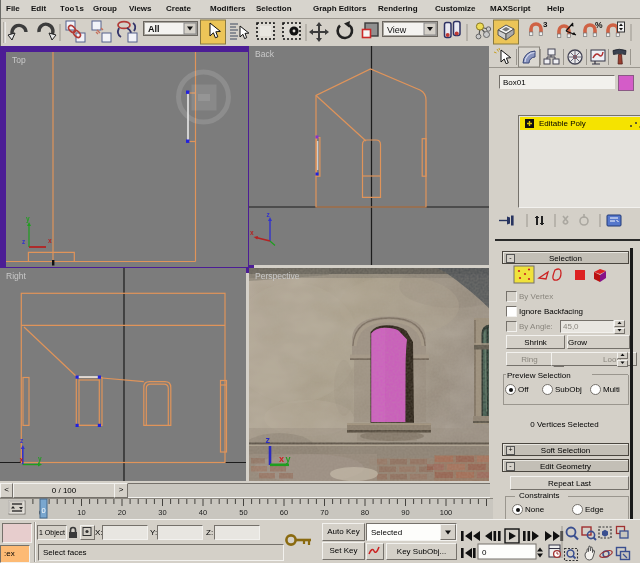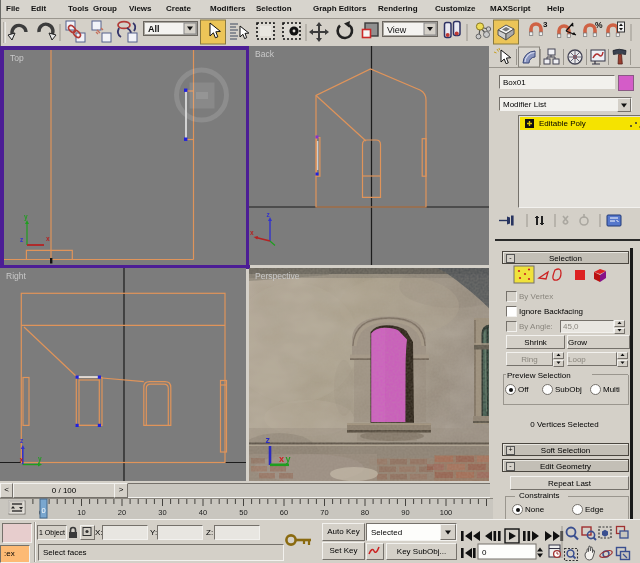--- a/index.html
+++ b/index.html
@@ -8,21 +8,21 @@
 .vp{background:#7c7c7c;}
 .vplabel{position:absolute;left:6px;top:3px;color:#c9c9c9;font-size:8.5px;}
 .mi{position:absolute;top:4px;font-size:8px;font-weight:bold;color:#111;}
 </style></head><body>
 <div id="app">
   <div class="abs" style="left:0;top:0;width:1px;height:46px;background:#6a6a66;z-index:50;"></div>
 
   <div class="abs" style="left:0;top:0;width:640px;height:18px;background:#d7d4cd;border-bottom:1px solid #9a968e;">
     <span class="mi" style="left:6px;">File</span>
     <span class="mi" style="left:31px;">Edit</span>
-    <span class="mi" style="left:68px;">Tools</span>
+    <span class="mi" style="left:60px;font-family:Liberation Mono, monospace;">Tools</span>
     <span class="mi" style="left:93px;">Group</span>
     <span class="mi" style="left:129px;">Views</span>
     <span class="mi" style="left:166px;">Create</span>
     <span class="mi" style="left:210px;">Modifiers</span>
     <span class="mi" style="left:256px;">Selection</span>
     <span class="mi" style="left:313px;">Graph Editors</span>
     <span class="mi" style="left:378px;">Rendering</span>
     <span class="mi" style="left:435px;">Customize</span>
     <span class="mi" style="left:490px;">MAXScript</span>
     <span class="mi" style="left:547px;">Help</span>
@@ -142,21 +142,21 @@
           <path d="M608,15 v-4 a5,5 0 0 1 10,0 v4" fill="none" stroke="#cf6244" stroke-width="3.6"></path>
           <rect x="606.4" y="14" width="3.4" height="3.4" fill="#eee" stroke="#777" stroke-width="0.7"></rect>
           <rect x="616.2" y="14" width="3.4" height="3.4" fill="#eee" stroke="#777" stroke-width="0.7"></rect>
           <rect x="617.5" y="3" width="7" height="10" fill="#f2f2f2" stroke="#333"></rect>
           <path d="M619,7 h4 l-2,-2.6 z M619,9 h4 l-2,2.6 z" fill="#111"></path>
         </g>
       <line x1="631" y1="5" x2="631" y2="22" stroke="#9a968e"></line>
     </svg>
   </div>
 
-  <div id="vpTop" class="abs vp" style="left:0;top:46px;width:242px;height:215px;border:4px solid #4c1d95;">
+  <div id="vpTop" class="abs vp" style="left:0;top:46px;width:242px;height:215px;border:6px solid #4c1d95;">
     <div class="vplabel">Top</div>
     <svg class="abs" style="left:0;top:0;" width="242" height="215" viewBox="0 0 242 215">
       <g stroke="#e0945a" stroke-width="1.2" fill="none">
         <line x1="47" y1="0" x2="47" y2="209.5"></line>
         <line x1="189.5" y1="0" x2="189.5" y2="209.5"></line>
         <line x1="0" y1="209.5" x2="189.5" y2="209.5"></line>
         <path d="M22.4,209.5 V200.4 H68.3 V209.5"></path>
         <line x1="182" y1="41" x2="189.5" y2="41"></line>
         <line x1="182" y1="89.5" x2="189.5" y2="89.5"></line>
       </g>
@@ -401,26 +401,20 @@
       <path d="M106,15 v3 M103,18 h8" stroke="#334" stroke-width="1.2"></path>
       <path d="M124,4.5 q6,-2.5 13,0 l-0.5,4 q-6,-2 -12,0 z" fill="#3a4150" stroke="#1c2028" stroke-width="0.8"></path>
       <path d="M129.5,8.5 h3 l0.8,9.5 h-4.2 z" fill="#9a4030" stroke="#55201a" stroke-width="0.8"></path>
     </svg>
 
     <div class="abs sunken" style="left:10px;top:29px;width:114px;height:12px;background:#f2f1ed;">
         <span style="position:absolute;left:3px;top:1.5px;">Box01</span>
       </div>
     <div class="abs" style="left:129px;top:29px;width:14px;height:14px;background:#d45cc8;border:1px solid #8a5a84;"></div>
 
-    <div class="abs sunken" style="left:10px;top:51px;width:131px;height:12px;background:#f2f1ed;">
-        <span style="position:absolute;left:3px;top:1.5px;">Modifier List</span>
-      <div class="abs raised" style="right:0px;top:0px;width:12px;height:12px;background:#d4d0c8;"><svg width="12" height="12">
-            <path d="M3,4.5 h6 l-3,4 z" fill="#111"></path>
-          </svg></div>
-    </div>
 
     <div class="abs sunken" style="left:9px;top:69px;width:131px;height:91px;background:#e4e2dd;margin-left:20px;">
       <div class="abs" style="left:1px;top:1px;width:129px;height:13px;background:#f5e300;">
         <div class="abs" style="left:5px;top:2px;width:9px;height:9px;background:#111;"><svg width="9" height="9">
               <path d="M2,4.5 h5 M4.5,2 v5" stroke="#ddc800" stroke-width="1.4"></path>
             </svg></div>
         <span style="position:absolute;left:19px;top:2px;">Editable Poly</span>
         <svg class="abs" style="right:3px;top:1px;" width="18" height="11">
             <circle cx="3" cy="8" r="1" fill="#333"></circle>
             <circle cx="8" cy="5" r="1" fill="#333"></circle>
@@ -504,21 +498,21 @@
     <div class="abs raised" style="left:78px;top:289px;width:61px;height:12px;background:#d4d0c8;text-align:left;"><span style="position:relative;top:1.5px;">Grow</span></div>
     <div class="abs raised" style="left:17px;top:306px;width:45px;height:12px;background:#d4d0c8;text-align:center;color:#8a867e;"><span style="position:relative;top:1.5px;">Ring</span></div>
     <div class="abs" style="left:64px;top:306px;width:11px;height:14px;">
       <div class="raised" style="width:9px;height:5px;background:#d4d0c8;"></div>
       <div class="raised" style="width:9px;height:5px;background:#d4d0c8;margin-top:1px;"></div>
       <svg class="abs" style="left:0;top:0;" width="11" height="14">
           <path d="M5.5,1.5 l2,2.5 h-4 z" fill="#111"></path>
           <path d="M5.5,12 l2,-2.5 h-4 z" fill="#111"></path>
         </svg>
     </div>
-    <div class="abs raised" style="left:78px;top:306px;width:48px;height:12px;background:#d4d0c8;color:#8a867e;"><span style="position:relative;top:1.5px;">Loop</span></div>
+    <div class="abs raised" style="left:62px;top:306px;width:48px;height:12px;background:#d4d0c8;text-align:center;color:#8a867e;padding-left:36px;"><span style="position:relative;top:1.5px;">Loop</span></div>
     <div class="abs" style="left:128px;top:306px;width:11px;height:14px;">
       <div class="raised" style="width:9px;height:5px;background:#d4d0c8;"></div>
       <div class="raised" style="width:9px;height:5px;background:#d4d0c8;margin-top:1px;"></div>
       <svg class="abs" style="left:0;top:0;" width="11" height="14">
           <path d="M5.5,1.5 l2,2.5 h-4 z" fill="#111"></path>
           <path d="M5.5,12 l2,-2.5 h-4 z" fill="#111"></path>
         </svg>
     </div>
 
     <div class="abs" style="left:14px;top:329px;width:124px;height:29px;border:1px solid #9a968e;border-top:none;">

